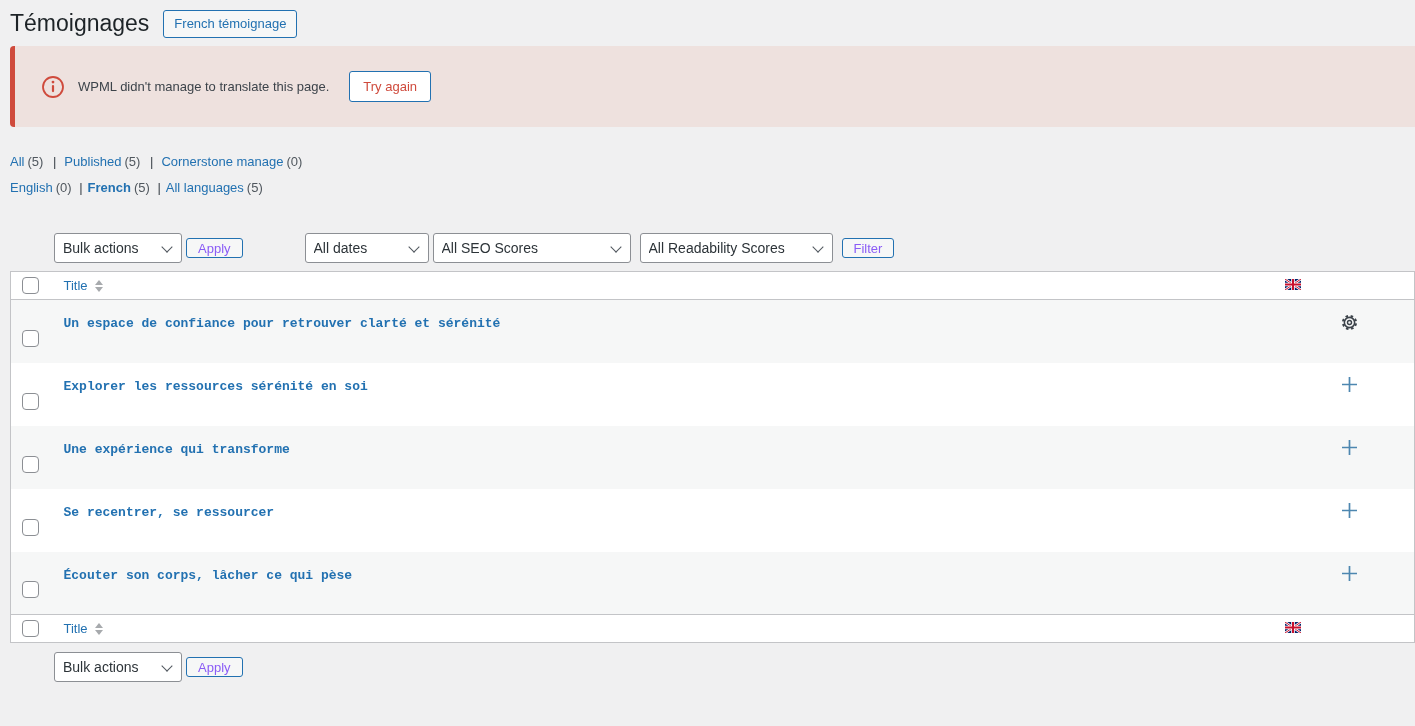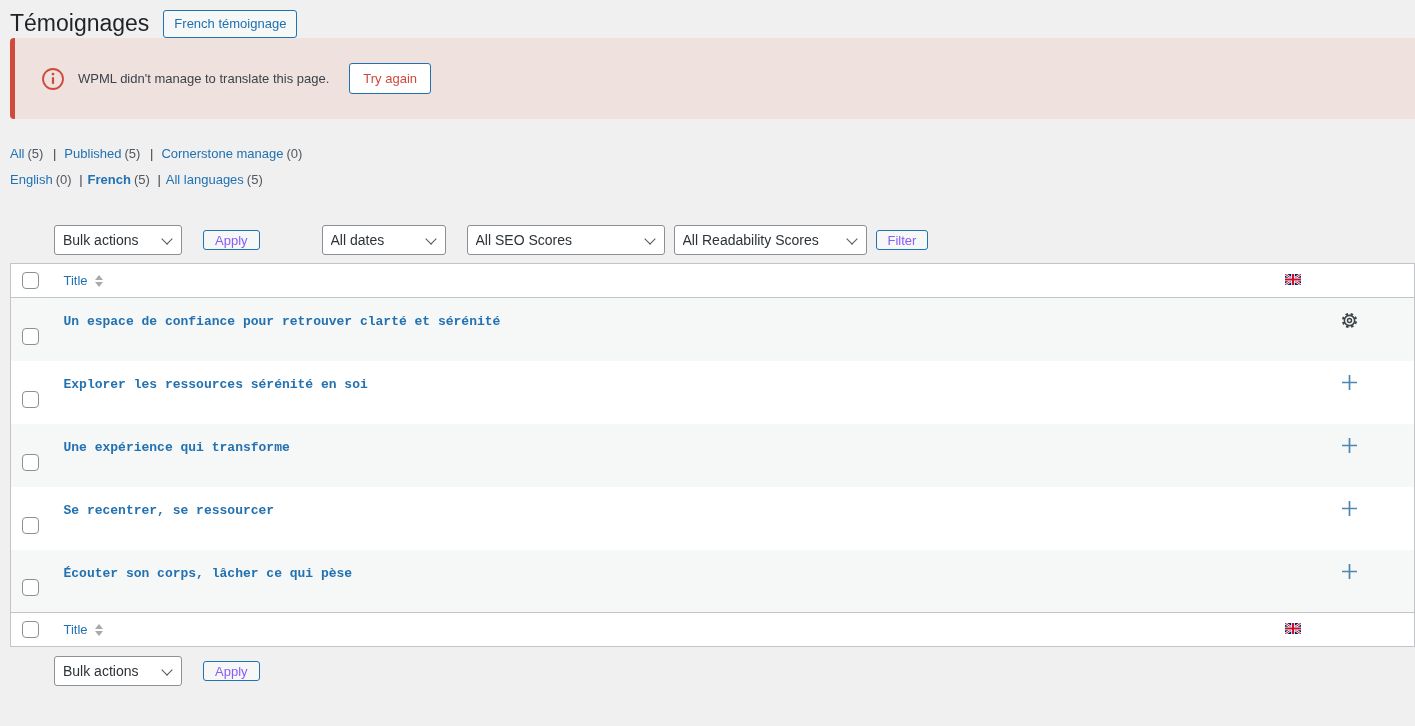--- a/index.html
+++ b/index.html
@@ -20,21 +20,21 @@
   }
   .page-title-action {
     margin-left: 10px; display: inline-block; text-decoration: none;
     font-size: 13px; line-height: 16px; padding: 5px 10px;
     color: #2271b1; border: 1px solid #2271b1; border-radius: 3px;
     background: #f6f7f7; cursor: pointer;
   }
 
   
   .wpml-notice {
-    height: 81px; width: 100%;
+    margin-top: 8px; height: 81px; width: 100%;
     background: #eee1de;
     border-left: 5px solid #cf4a3c; border-radius: 4px 0 0 4px;
     display: flex; align-items: center; padding-left: 26px;
   }
   .info-icon { color: #cf4a3c; width: 24px; height: 24px; flex: 0 0 auto; }
   .notice-message { margin-left: 13px; color: #3c434a; font-size: 13px; }
   .try-again-button {
     margin-left: 20px; background: #fff; border: 1px solid #2271b1;
     border-radius: 3px; color: #cf4a3c; font-size: 13px; line-height: 17px;
     padding: 6px 13px; cursor: pointer; font-family: inherit;
@@ -70,32 +70,32 @@
   }
   .w-bulk { width: 128px; }
   .w-dates { width: 124px; }
   .w-seo { width: 198px; }
   .w-read { width: 193px; }
   .button-secondary {
     height: 20px; background: #f6f7f7; border: 1px solid #2271b1;
     border-radius: 3px; color: #8b5cf6; font-size: 13px; font-family: inherit;
     padding: 0 11px; cursor: pointer;
   }
-  .mr8 { margin-right: 21px; padding-left: 44px; }
+  .mr8 { margin-right: 4px; padding-left: 44px; }
   .mr18 { margin-right: 18px; }
   .mr9 { margin-right: 9px; text-decoration: underline; }
 
   
   table.wp-list-table {
     margin-top: 8px; width: 100%; border-collapse: collapse;
     background: #fff; border: 1px solid #c3c4c7;
   }
   .wp-list-table thead th { border-bottom: 1px solid #c3c4c7; }
   .wp-list-table tfoot th { border-top: 1px solid #c3c4c7; }
-  .wp-list-table th { height: 34px; text-align: left; font-weight: 400; vertical-align: middle; }
+  .wp-list-table th { height: 28px; text-align: left; font-weight: 400; vertical-align: middle; }
   .check-column { width: 43px; padding-left: 11px; }
   .flag-column { width: 130px; text-align: center; }
   th.col-title { padding-left: 10px; }
   .col-title-link { color: #2271b1; text-decoration: none; font-size: 13px; display: inline-flex; align-items: center; }
   .sorting-indicator { display: inline-flex; flex-direction: column; margin-left: 7px; }
   .sorting-indicator .arrow-up {
     width: 0; height: 0; border-left: 4px solid transparent; border-right: 4px solid transparent;
     border-bottom: 5px solid #a7aaad; margin-bottom: 2px;
   }
   .sorting-indicator .arrow-down {

